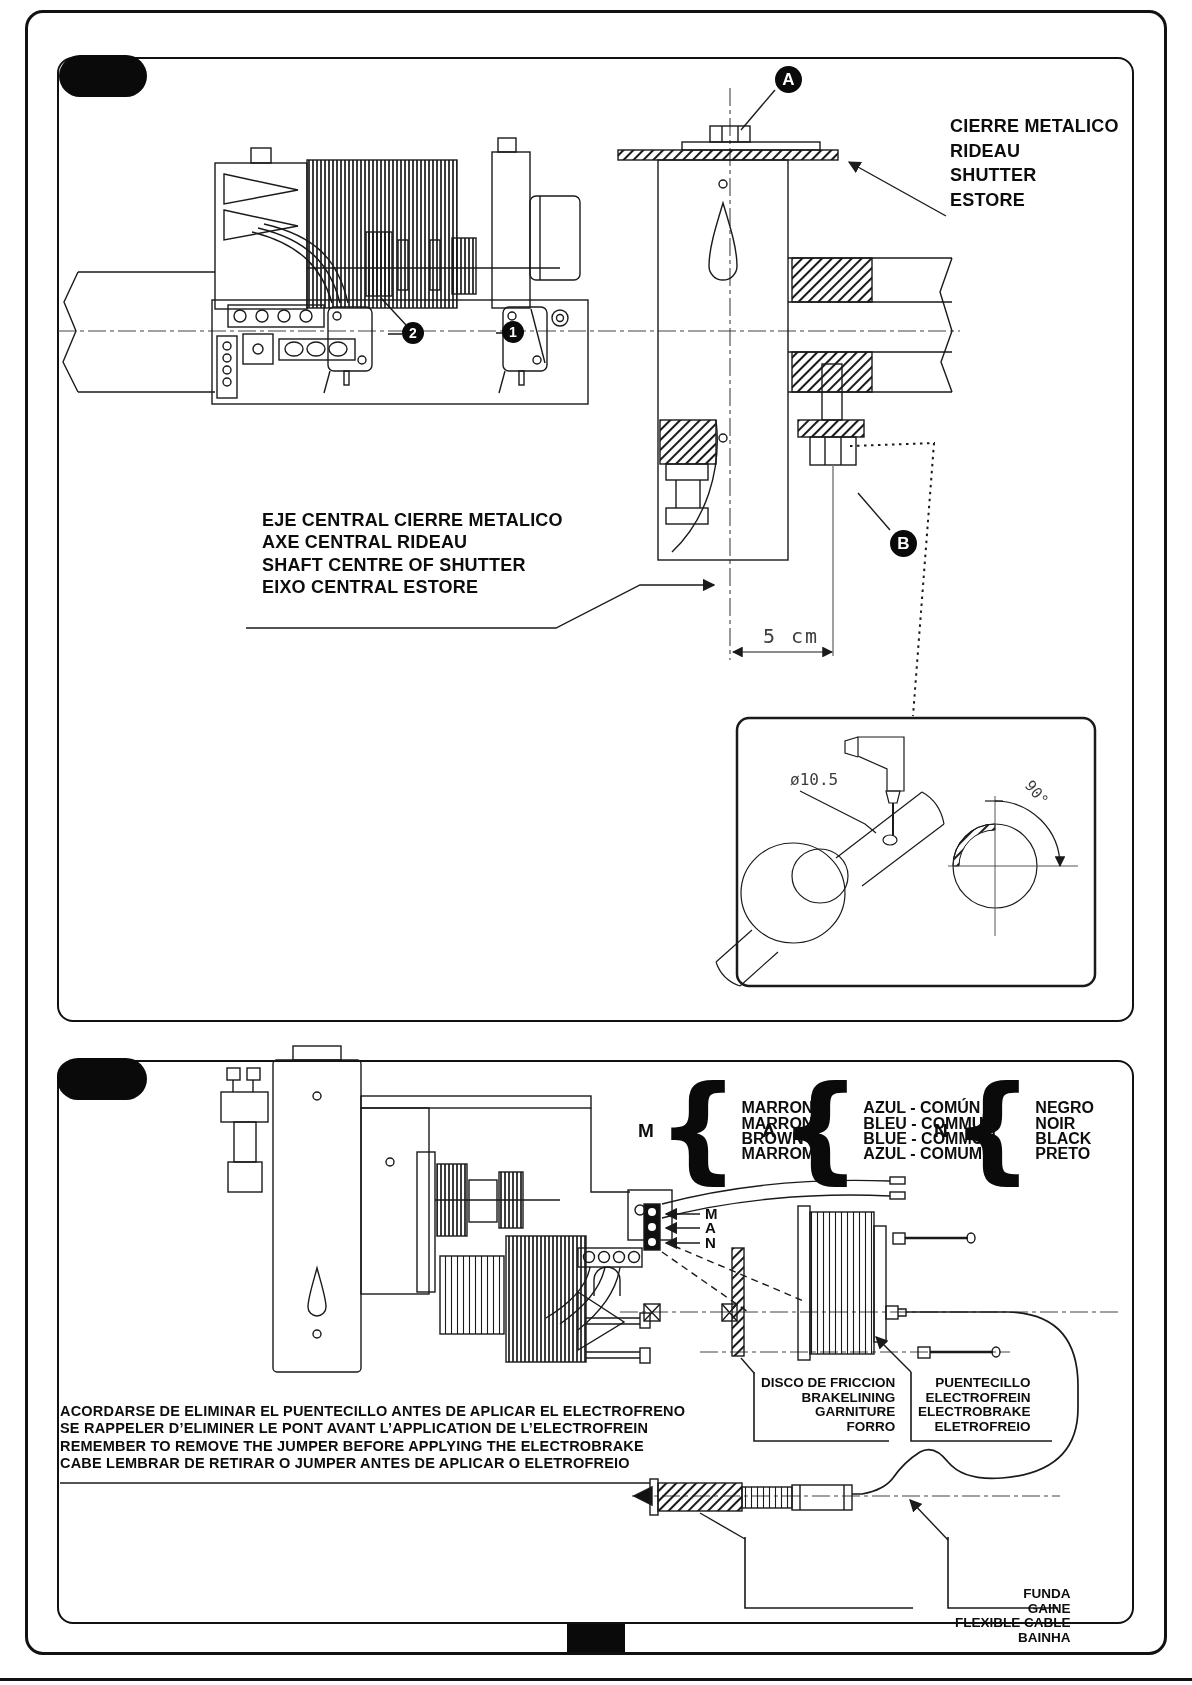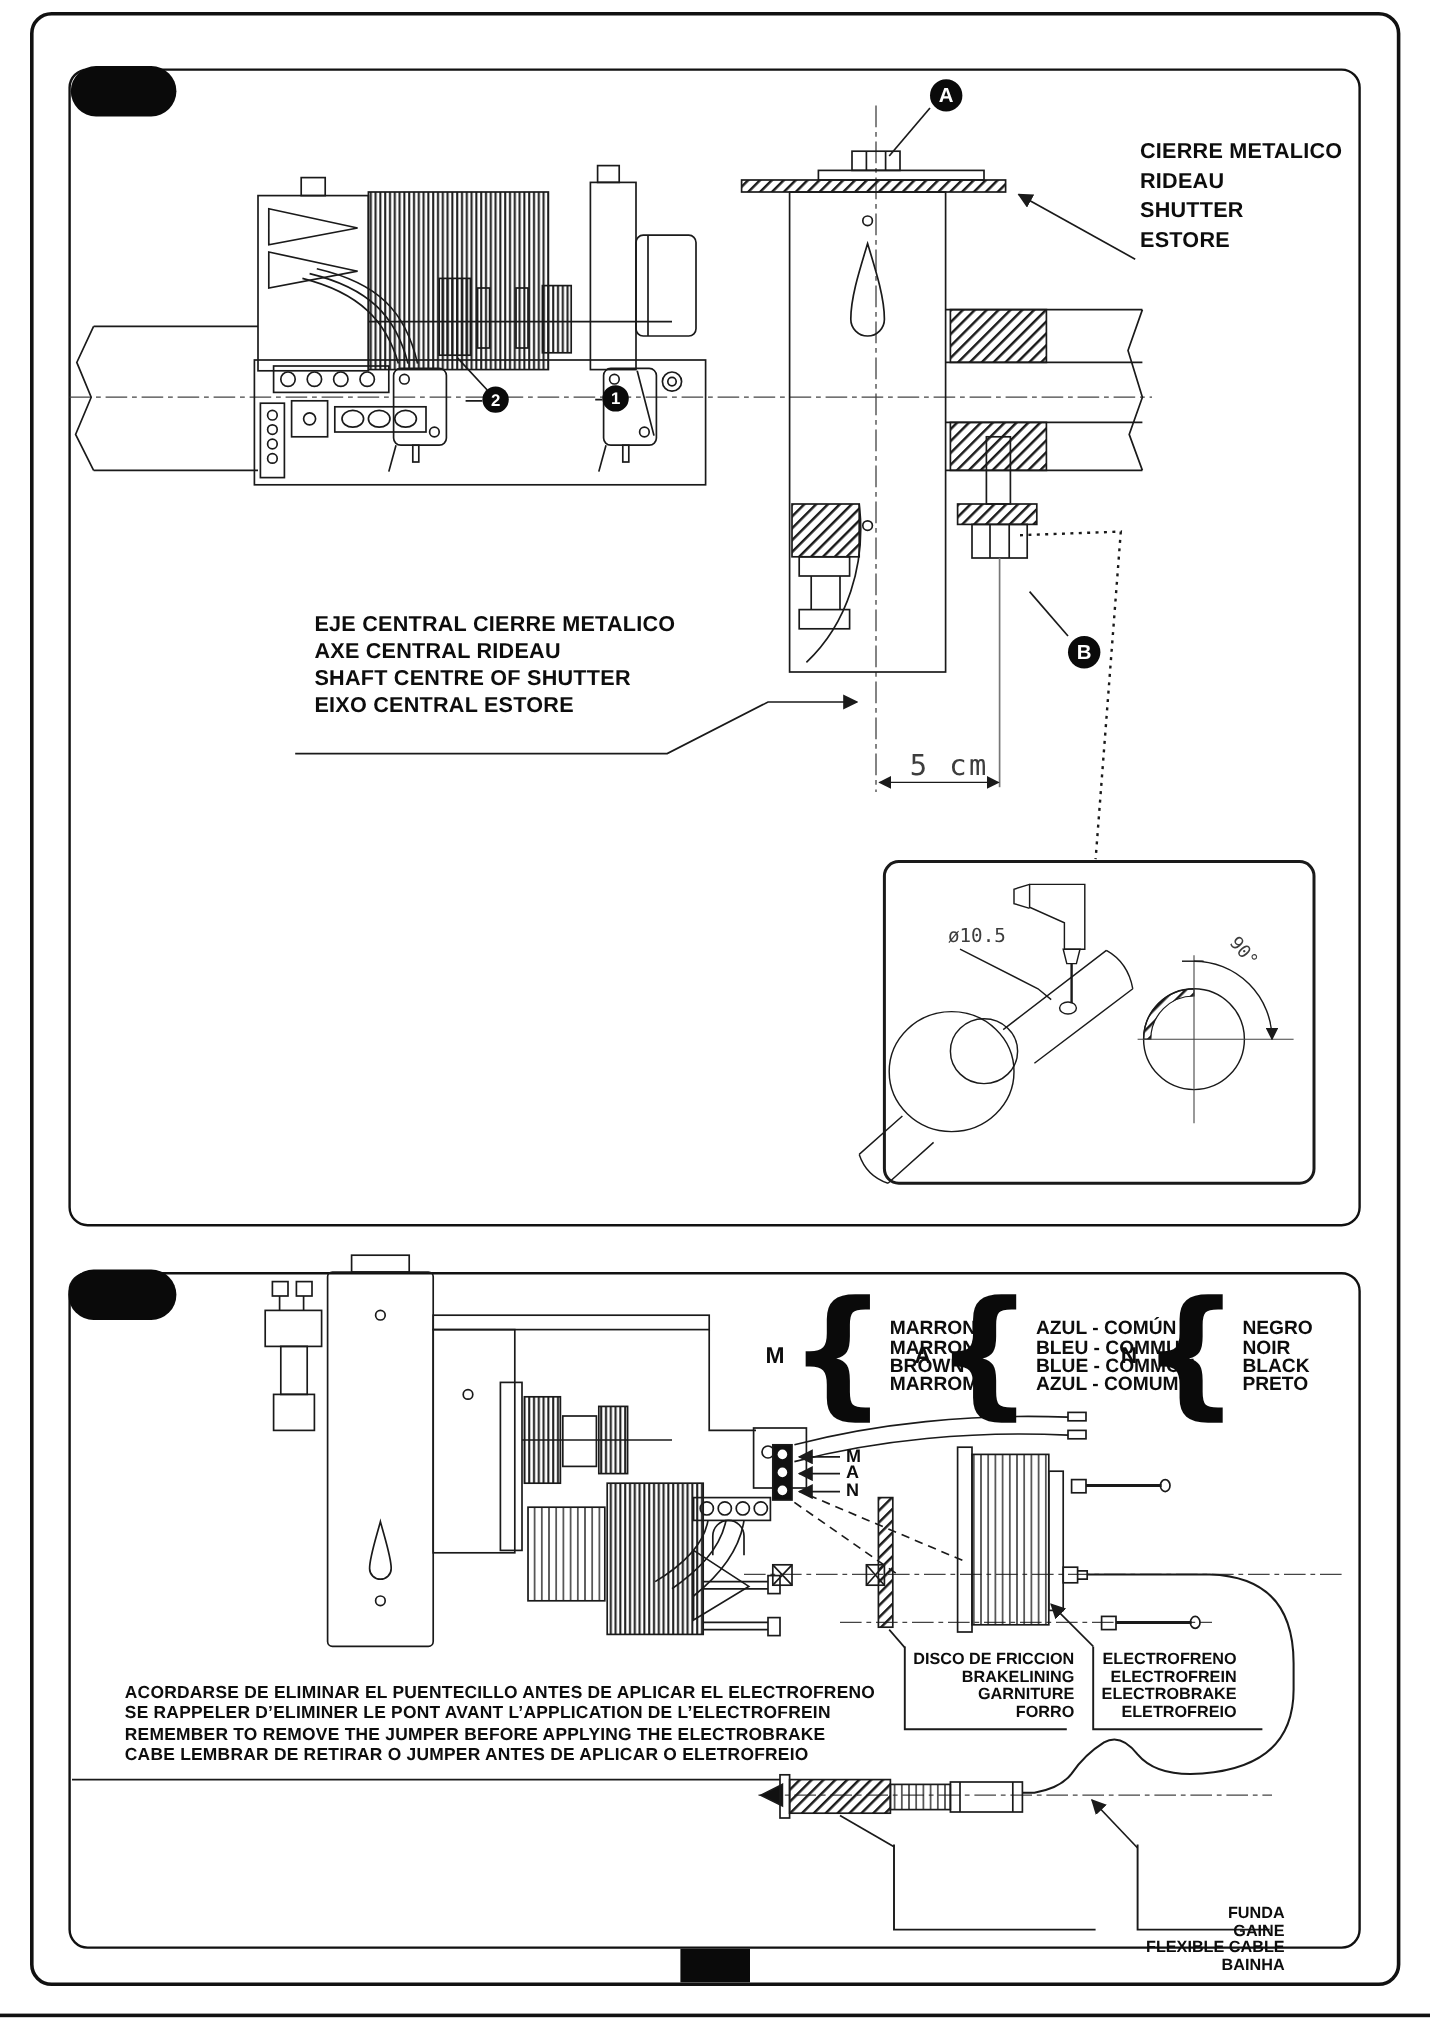--- a/index.html
+++ b/index.html
@@ -22,21 +22,21 @@
   #tab2 { left:57px; top:1058px; width:90px; height:42px; }
   #bottom-tab { left:567px; top:1624px; width:58px; height:28px; background:#0a0a0a; }
   #bottom-rule { left:0; top:1678px; width:1192px; height:3px; background:#111; }
 
   svg.art { position:absolute; left:0; top:0; }
 
   .lbl { position:absolute; color:#0d0d0d; font-weight:bold;
          font-size:18px; line-height:24.5px; letter-spacing:0.2px; white-space:pre; }
   .lbl.mid   { line-height:22.3px; }
   .lbl.small { font-size:13.5px; line-height:14.6px; letter-spacing:0;text-align:right; }
-  .lbl.warn  { font-size:14.5px; line-height:17.4px; text-align:right;padding-left:44px; }
+  .lbl.warn  { font-size:14.5px; line-height:17.4px; text-align:right; }
 
   .tech { position:absolute; color:#3d3d3d; font-family:"DejaVu Sans Mono", monospace;
           font-weight:normal; }
 
   .circ { position:absolute; background:#0a0a0a; color:#fff; border-radius:50%;
           display:flex; align-items:center; justify-content:center; font-weight:bold; }
   .circ.big { width:27px; height:27px; font-size:17px; }
   .circ.num { width:22px; height:22px; font-size:14px; }
 
   .legend-group { position:absolute; top:1076px; height:110px; display:flex; align-items:center; }
@@ -293,21 +293,21 @@
   <div class="lbl mid" style="left:262px; top:509px;"><span>EJE CENTRAL CIERRE METALICO</span>
 <span>AXE CENTRAL RIDEAU</span>
 <span>SHAFT CENTRE OF SHUTTER</span>
 <span>EIXO CENTRAL ESTORE</span></div>
 
   <div class="lbl" style="left:950px; top:114px;"><span>CIERRE METALICO</span>
 <span>RIDEAU</span>
 <span>SHUTTER</span>
 <span>ESTORE</span></div>
 
-  <div class="tech" style="left:745px; top:624px; width:92px; text-align:center; font-size:24px; letter-spacing:2px;">5 cm</div>
+  <div class="tech" style="left:745px; top:624px; width:92px; text-align:center; font-size:20px; letter-spacing:2px;">5 cm</div>
 
   <div class="tech" style="left:790px; top:770px; font-size:16px;">ø10.5</div>
 
   <div class="tech" style="left:1023px; top:784px; font-size:15px; transform:rotate(50deg);">90°</div>
 
   <div class="circ big" style="left:775px; top:66px;">A</div>
   <div class="circ big" style="left:890px; top:530px;">B</div>
   <div class="circ num" style="left:402px; top:322px;">2</div>
   <div class="circ num" style="left:502px; top:321px;">1</div>
 
@@ -345,21 +345,21 @@
   <div class="lbl warn" style="left:60px; top:1403px; width:557px;"><span>ACORDARSE DE ELIMINAR EL PUENTECILLO ANTES DE APLICAR EL ELECTROFRENO</span>
 <span>SE RAPPELER D’ELIMINER LE PONT AVANT L’APPLICATION DE L’ELECTROFREIN</span>
 <span>REMEMBER TO REMOVE THE JUMPER BEFORE APPLYING THE ELECTROBRAKE</span>
 <span>CABE LEMBRAR DE RETIRAR O JUMPER ANTES DE APLICAR O ELETROFREIO</span></div>
 
   <div class="lbl small" style="left:761px; top:1376px;"><span>DISCO DE FRICCION</span>
 <span>BRAKELINING</span>
 <span>GARNITURE</span>
 <span>FORRO</span></div>
 
-  <div class="lbl small" style="left:918px; top:1376px;"><span>ELECTROFRENO</span>
+  <div class="lbl small" style="left:918px; top:1376px;"><span>PUENTECILLO</span>
 <span>ELECTROFREIN</span>
 <span>ELECTROBRAKE</span>
 <span>ELETROFREIO</span></div>
 
 
   <div class="lbl small" style="left:955px; top:1543px;margin-top:44px;"><span>FUNDA</span>
 <span>GAINE</span>
 <span>FLEXIBLE CABLE</span>
 <span>BAINHA</span></div>
 

